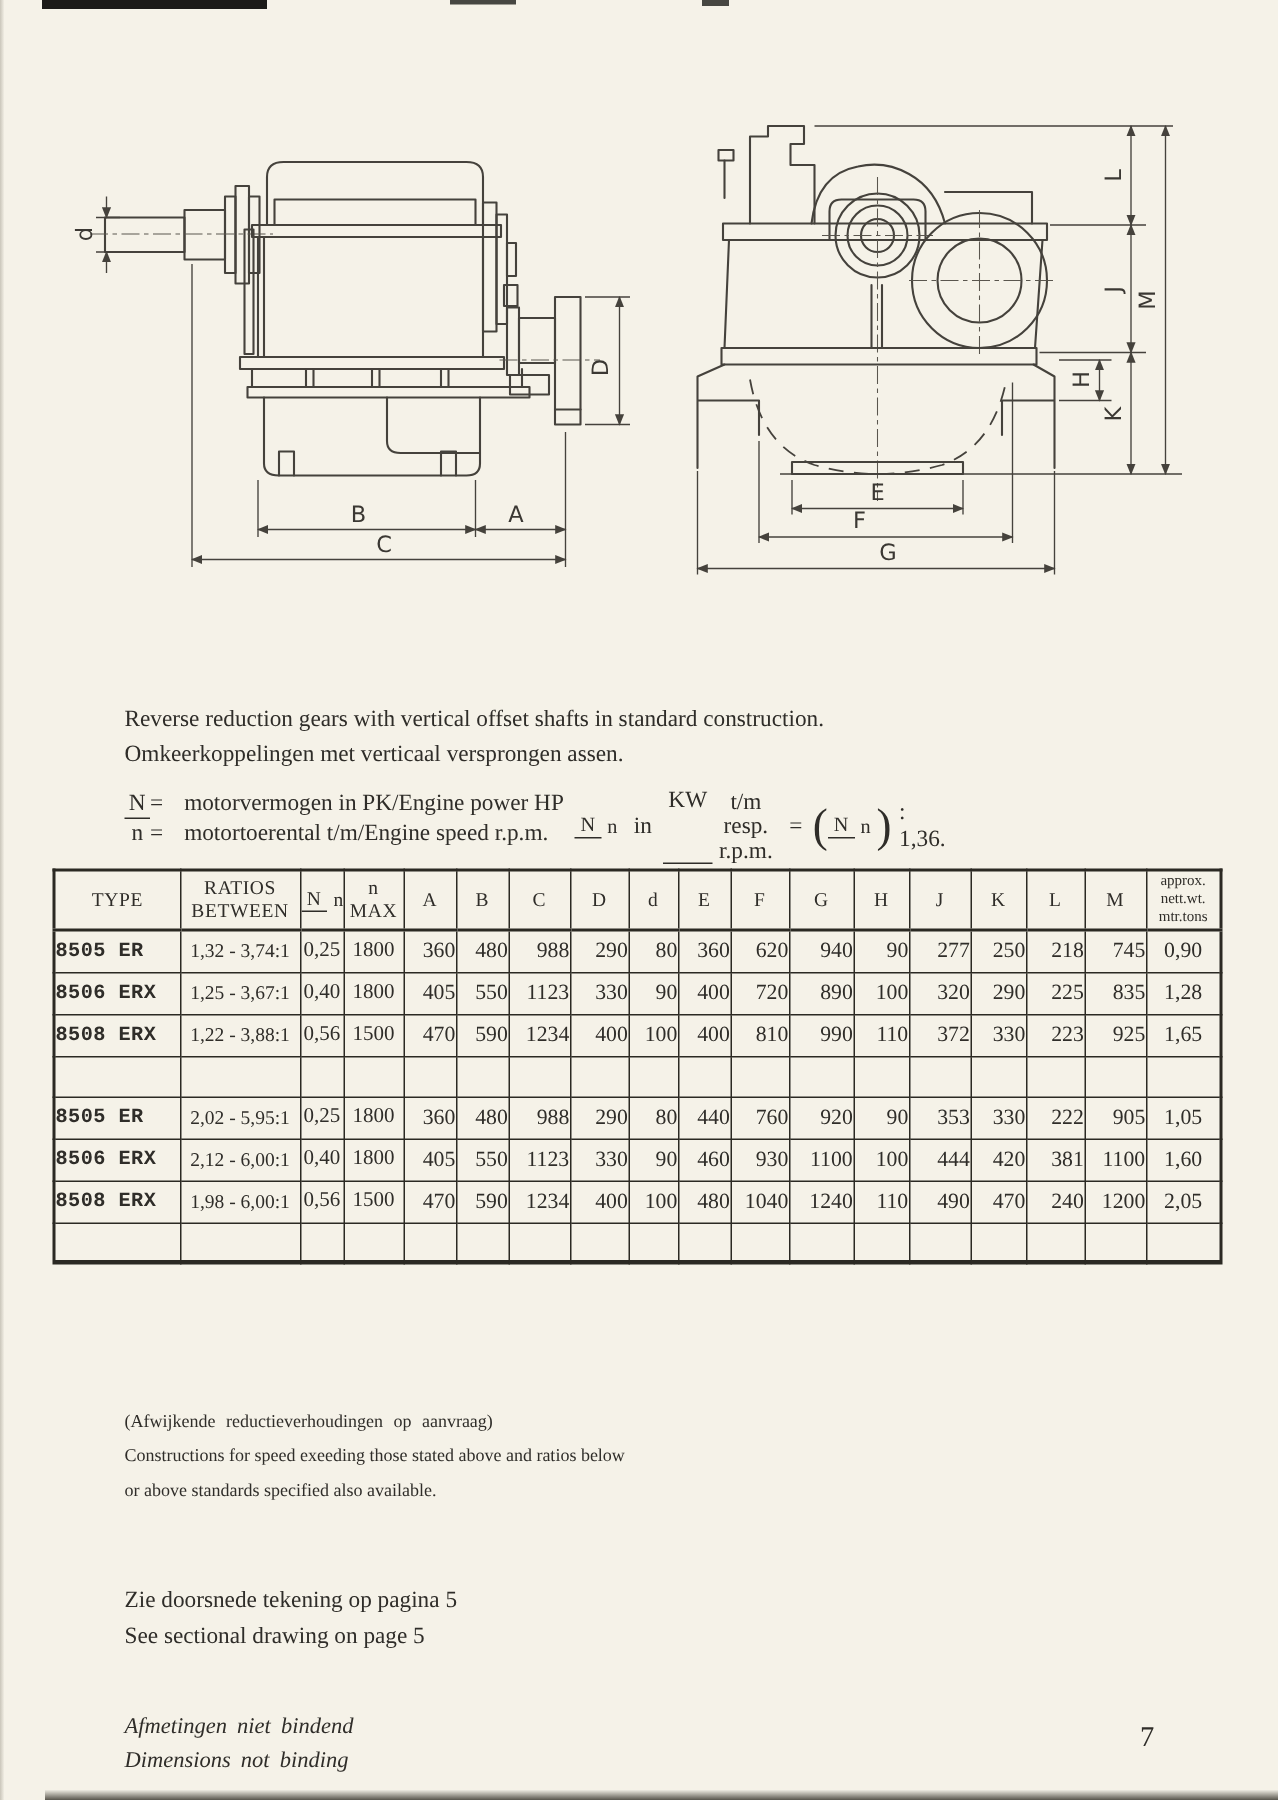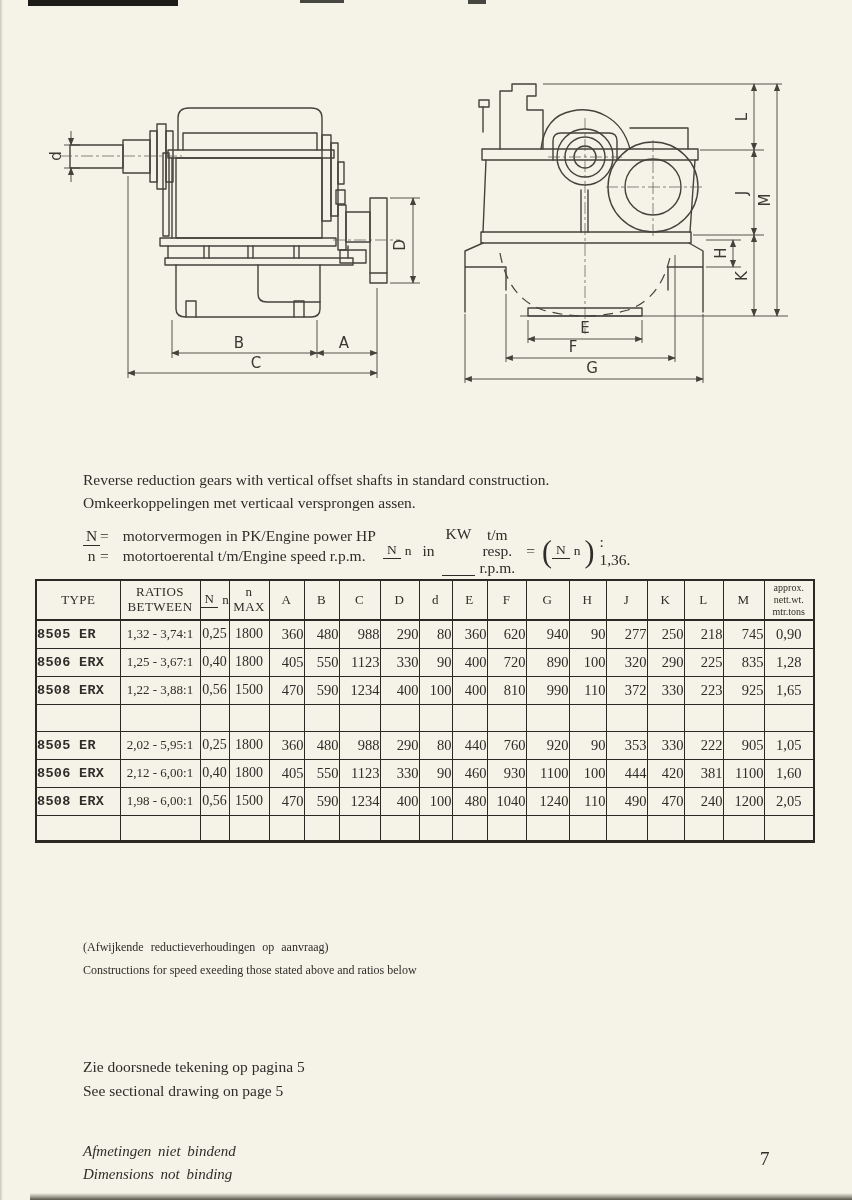--- a/index.html
+++ b/index.html
@@ -480,20 +480,21 @@
           <td></td>
           <td></td>
         </tr>
       </tbody>
   </table>
 </div>
 
 <div class="abs notes">
   <div class="nl">(Afwijkende reductieverhoudingen op aanvraag)</div>
   <div>Constructions for speed exeeding those stated above and ratios below</div>
+  <div>or above standards specified also available.</div>
 </div>
 
 <div class="abs crossref">
   <div>Zie doorsnede tekening op pagina 5</div>
   <div>See sectional drawing on page 5</div>
 </div>
 
 <div class="abs disclaimer">
   <div>Afmetingen niet bindend</div>
   <div>Dimensions not binding</div>

